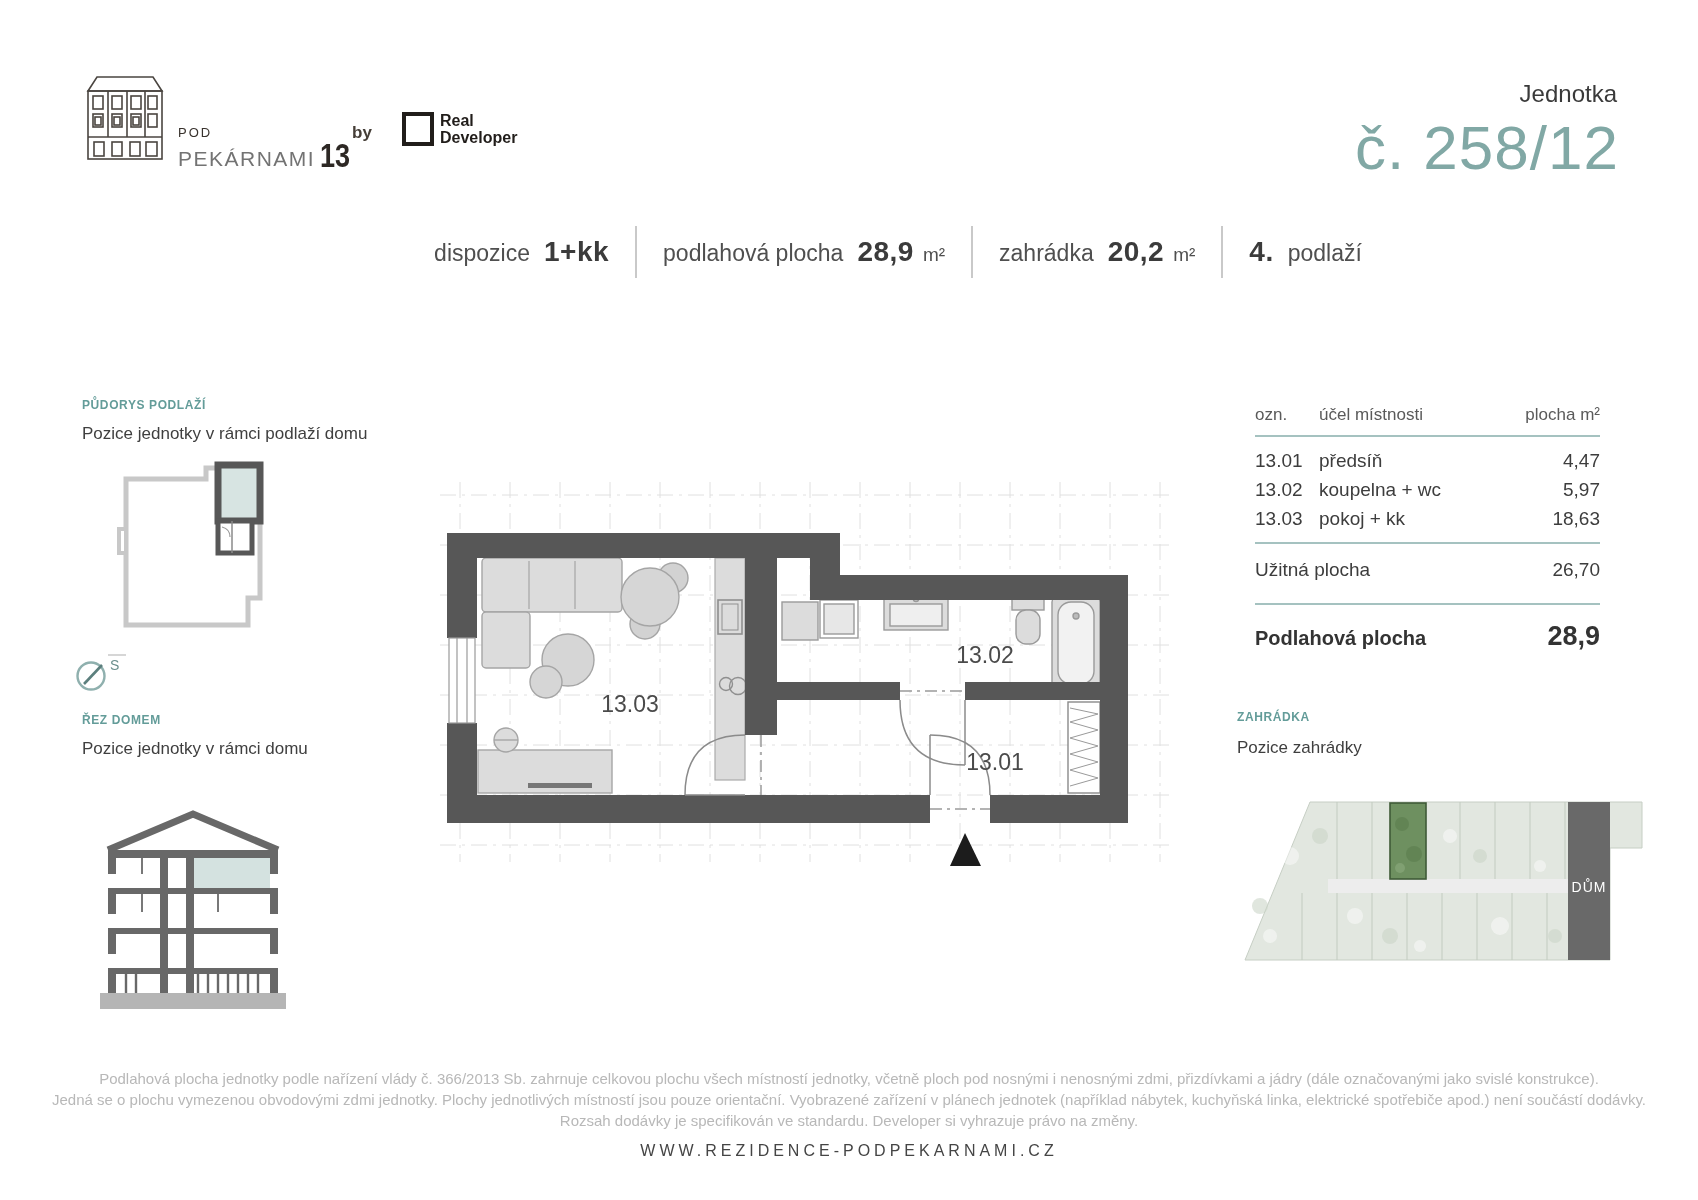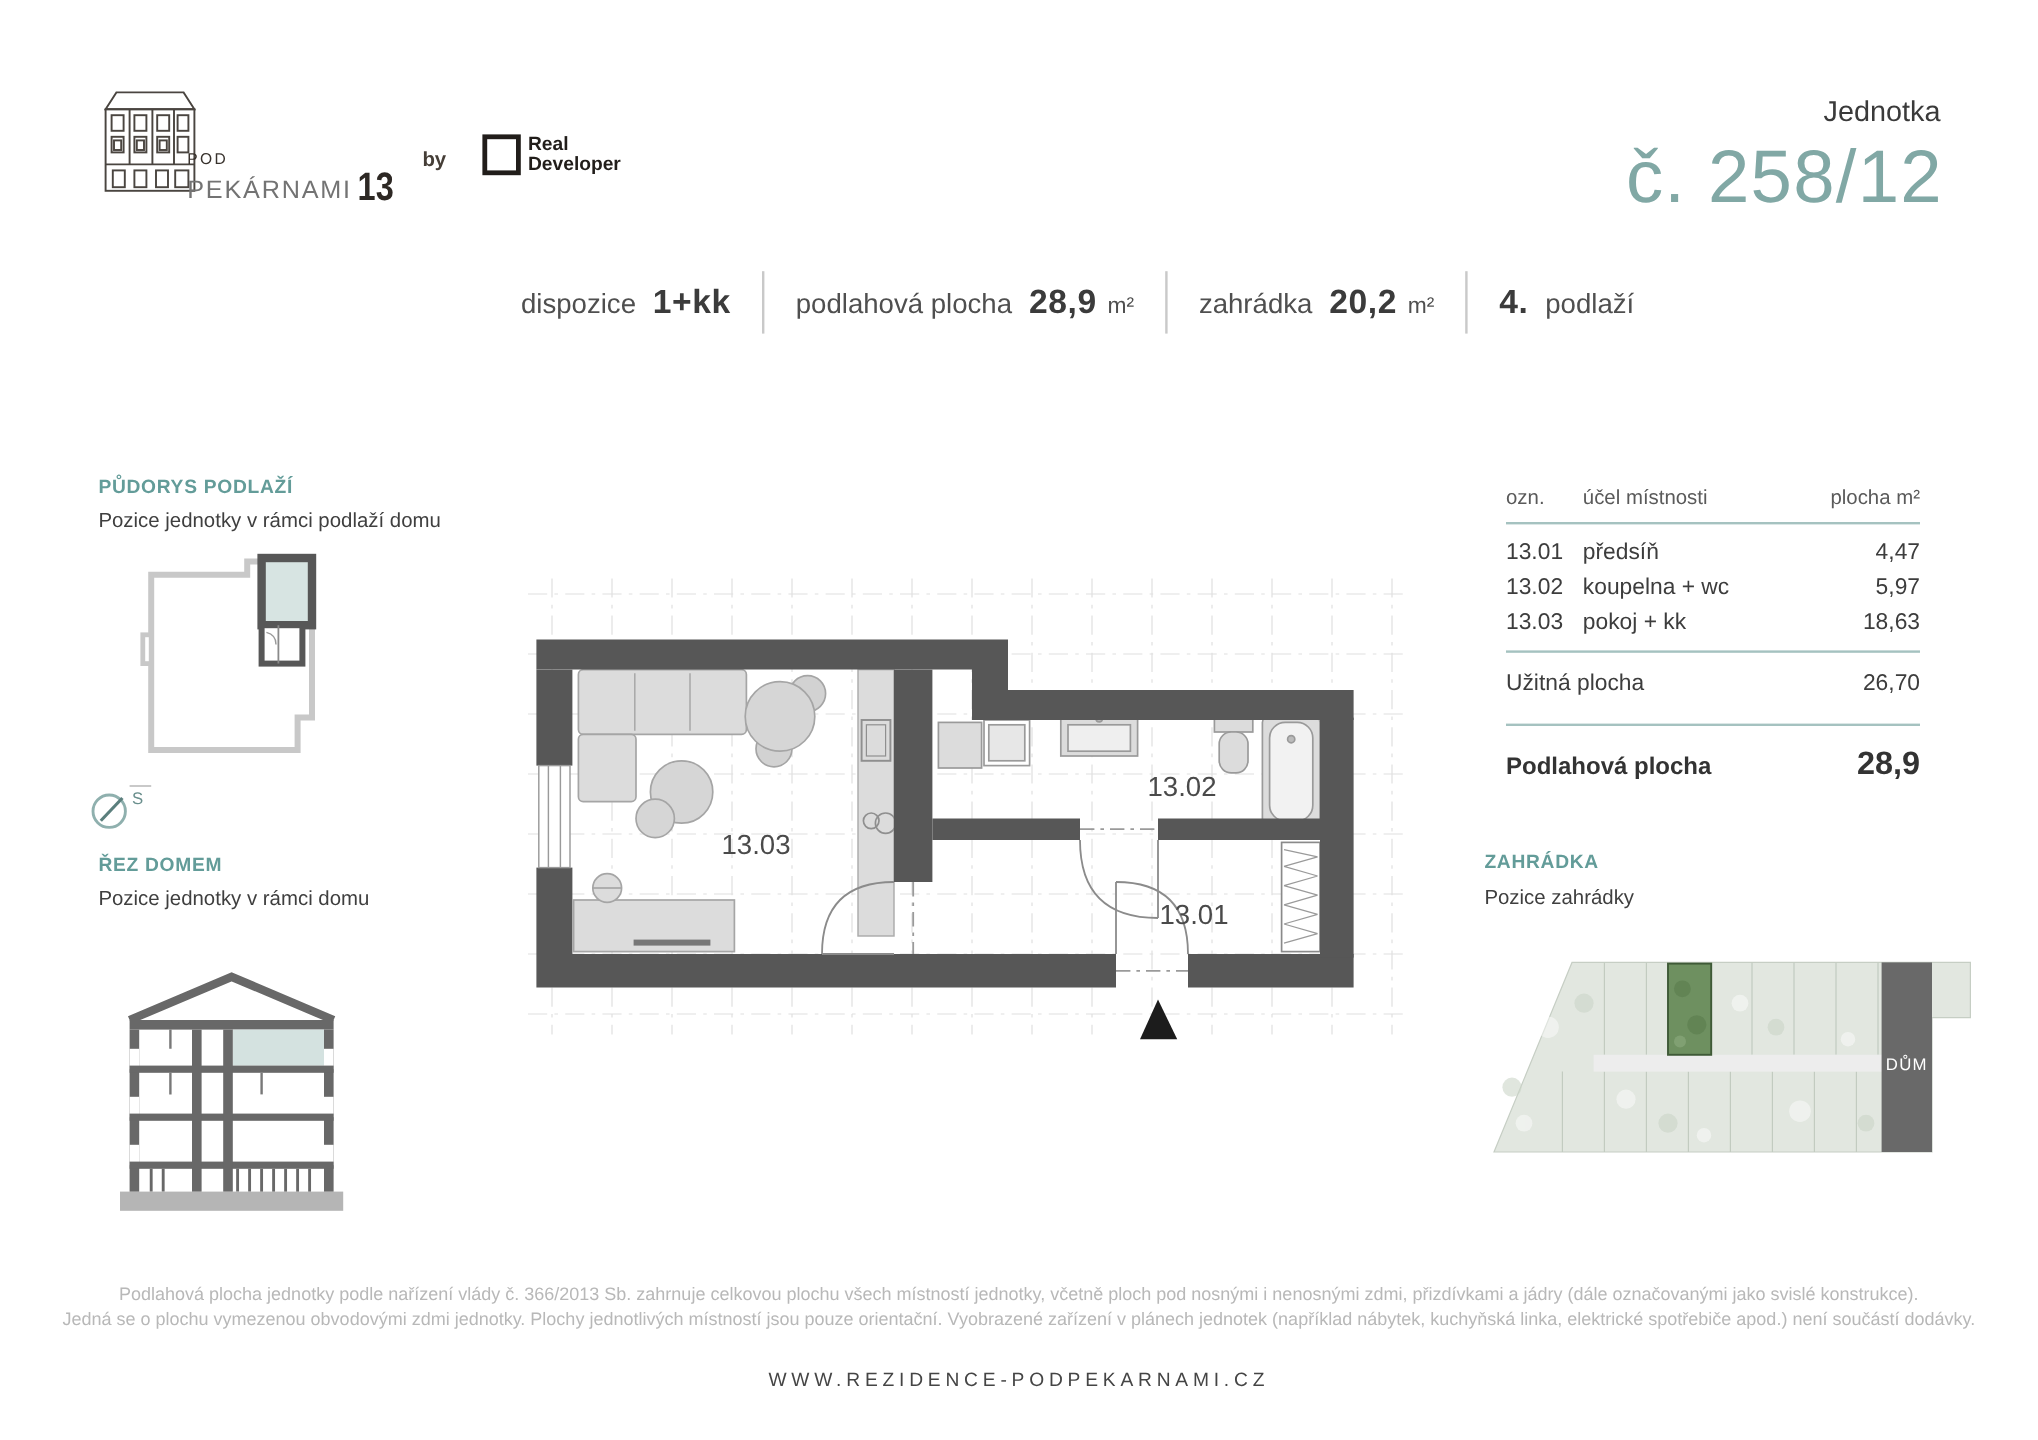--- a/index.html
+++ b/index.html
@@ -2,21 +2,21 @@
 <html><head>
 <meta charset="utf-8">
 <style>
   html,body{margin:0;padding:0;background:#e8e8e8;}
   .page{position:relative;width:1698px;height:1200px;background:#ffffff;margin:0 auto;
         font-family:"Liberation Sans",sans-serif;color:#3f3f3f;overflow:hidden;}
   .abs{position:absolute;}
 
   
   .logo-icon{left:82px;top:70px;width:86px;height:98px;}
-  .brand-text{left:156px;top:126px;line-height:1;}
+  .brand-text{left:178px;top:126px;line-height:1;}
   .brand-top{font-size:13px;letter-spacing:2px;color:#38322d;}
   .brand-row{display:flex;align-items:flex-end;margin-top:3px;}
   .brand-bottom{font-size:21px;letter-spacing:1.5px;color:#737373;}
   .brand-num{font-size:33px;font-weight:700;color:#2d2824;margin-left:5px;line-height:.82;transform:scaleX(.82);transform-origin:left bottom;}
   .by-label{left:352px;top:123px;font-size:17px;font-weight:700;color:#453e37;}
   .rl-box{left:402px;top:112px;width:24px;height:26px;border:4px solid #211d1a;}
   .rl-text{left:440px;top:112px;font-size:16px;font-weight:700;color:#211d1a;line-height:17px;}
 
   .unit-label{right:81px;top:80px;font-size:24px;color:#3a3a3a;text-align:right;}
   .unit-number{right:79px;top:112px;font-size:62px;color:#81a8a5;text-align:right;letter-spacing:1px;}
@@ -24,21 +24,21 @@
   
   .spec-row{left:98px;right:0;top:226px;display:flex;justify-content:center;align-items:center;}
   .spec-item{display:flex;align-items:baseline;text-align:center;}
   .spec-label{font-size:23px;color:#4f4f4f;}
   .spec-value{font-size:28px;font-weight:700;color:#3b3b3b;margin-left:14px;letter-spacing:.5px;}
   .spec-unit{font-size:19px;color:#4f4f4f;margin-left:9px;}
   .spec-div{width:2px;height:52px;background:#c9c9c9;margin:0 26px;align-self:center;}
   .spec-item .after-label{margin-left:14px;}
 
   
-  .side-title{font-size:16px;font-weight:700;letter-spacing:.6px;color:#639c99;}
+  .side-title{font-size:12px;font-weight:700;letter-spacing:.6px;color:#639c99;}
   .side-sub{font-size:17px;color:#3f3f3f;}
   .t1{left:82px;top:398px;} .s1{left:82px;top:424px;}
   .t2{left:82px;top:713px;} .s2{left:82px;top:739px;}
   .miniplan{left:112px;top:452px;width:162px;height:192px;}
   .compass{left:74px;top:648px;width:58px;height:46px;}
   .section-svg{left:98px;top:796px;width:192px;height:224px;}
 
   
   .plan-svg{left:430px;top:470px;width:780px;height:410px;}
   .plan-room-label{font-size:23px;fill:#4a4a4a;}
@@ -380,16 +380,17 @@
         <circle cx="264" cy="58" r="8" fill="#5d7f50" opacity="0.7"></circle>
         <circle cx="250" cy="72" r="5" fill="#85a477" opacity="0.8"></circle>
     </g>
     <rect x="418" y="6" width="42" height="158" fill="#696969"></rect>
     <text x="439" y="96" text-anchor="middle" font-size="14" fill="#ffffff" letter-spacing="1" font-family="Liberation Sans, sans-serif">DŮM</text>
   </svg>
 
   <div class="abs disclaimer">
     <div>Podlahová plocha jednotky podle nařízení vlády č. 366/2013 Sb. zahrnuje celkovou plochu všech místností jednotky, včetně ploch pod nosnými i nenosnými zdmi, přizdívkami a jádry (dále označovanými jako svislé konstrukce).</div>
     <div>Jedná se o plochu vymezenou obvodovými zdmi jednotky. Plochy jednotlivých místností jsou pouze orientační. Vyobrazené zařízení v plánech jednotek (například nábytek, kuchyňská linka, elektrické spotřebiče apod.) není součástí dodávky.</div>
+    <div>Rozsah dodávky je specifikován ve standardu. Developer si vyhrazuje právo na změny.</div>
   </div>
   <div class="abs website">WWW.REZIDENCE-PODPEKARNAMI.CZ</div>
 
 </div>
 
 </body></html>

